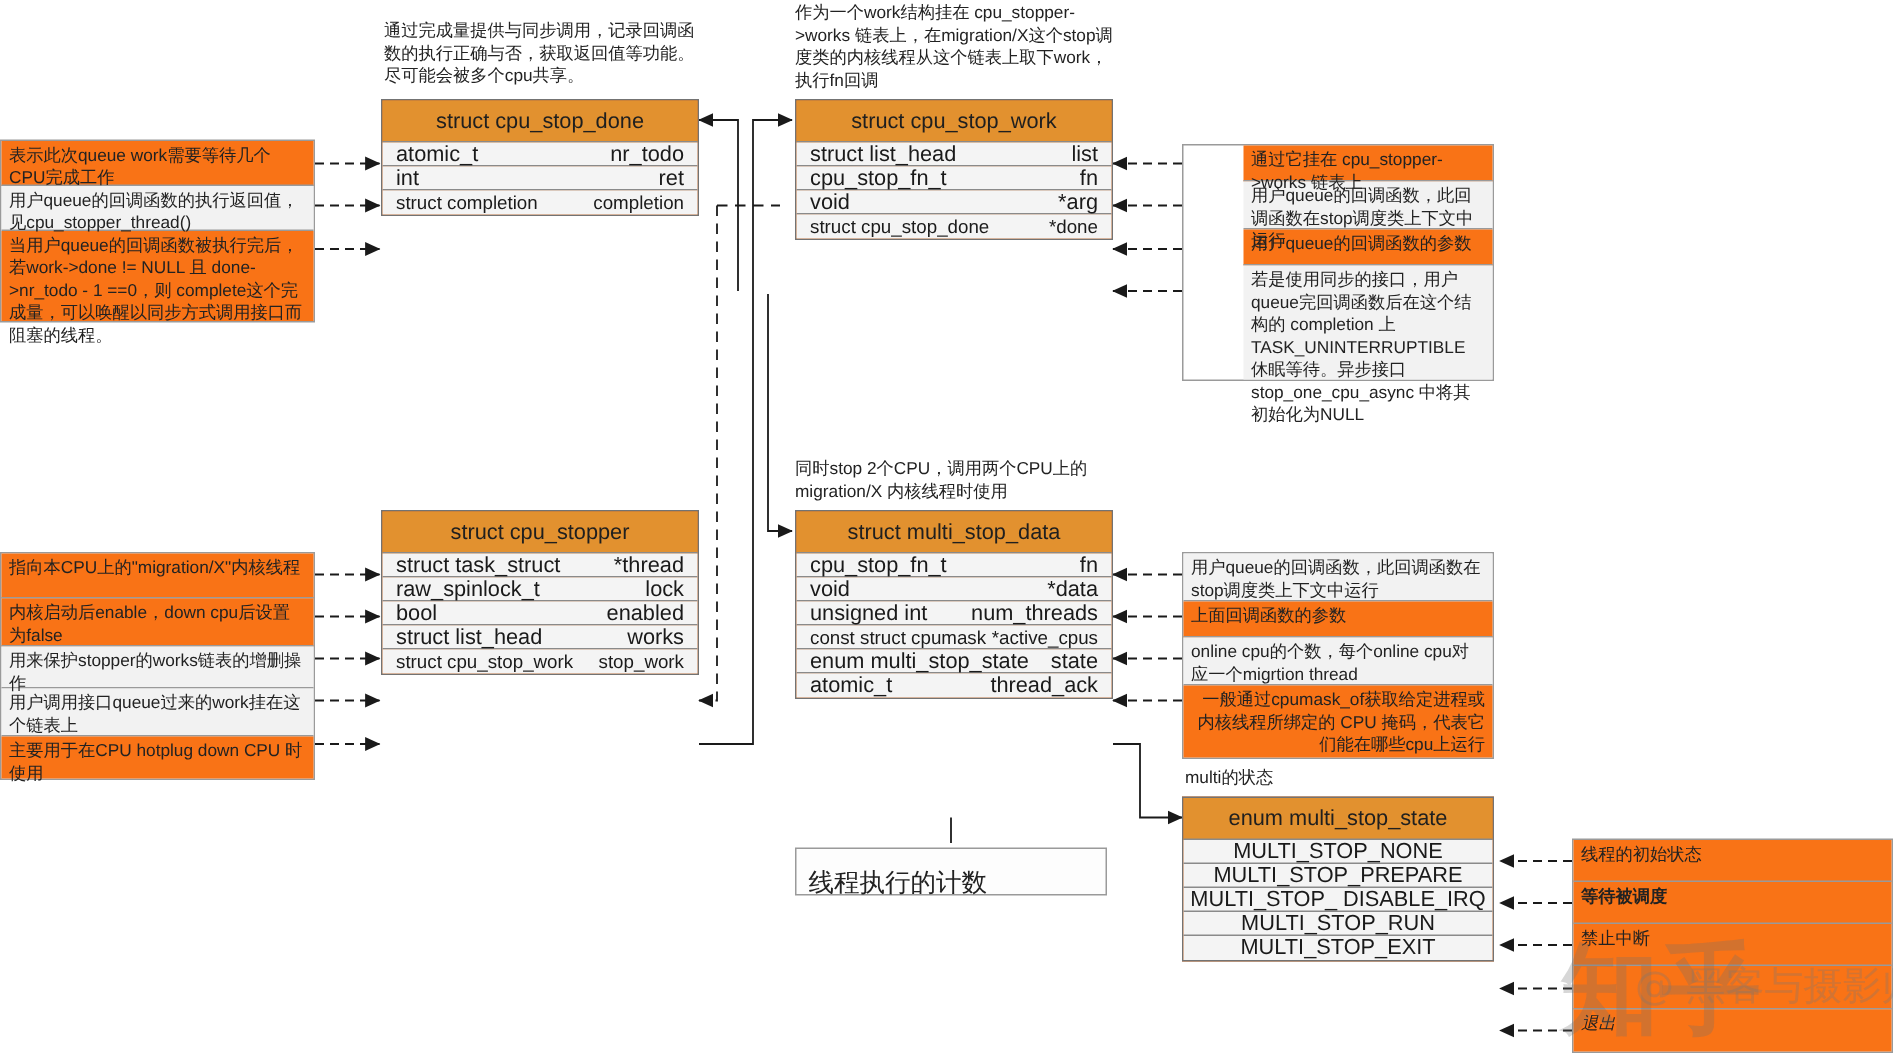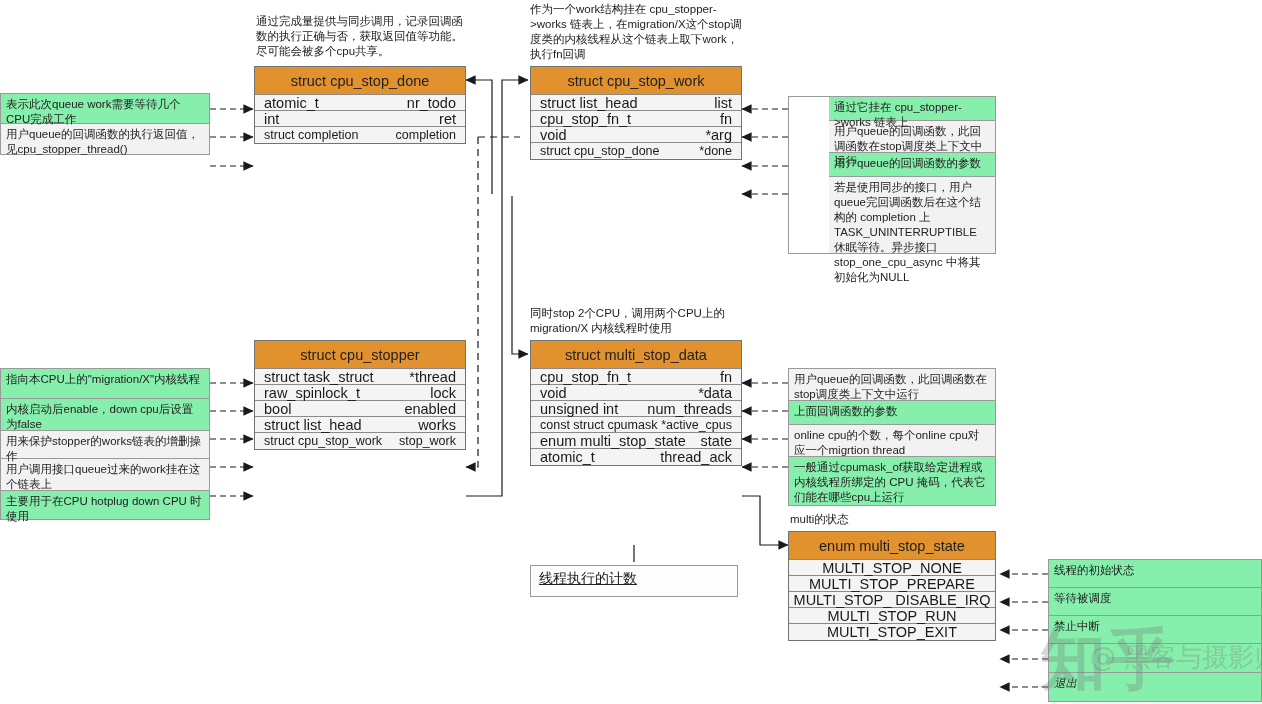--- a/index.html
+++ b/index.html
@@ -28,34 +28,33 @@
   .struct .row .t{text-align:left;}
   .struct .row .n{text-align:right;}
   .struct .row.center{justify-content:center;}
   .struct .row.small .t,.struct .row.small .n{font-size:12.5px;}
 
   
   .notes{position:absolute;border:1px solid #9a9a9a;box-sizing:border-box;background:#fff;}
   .note{
     border-bottom:1px solid #9a9a9a;box-sizing:border-box;
     font-size:11.5px;line-height:15px;padding:3px 5px;color:#222;
-    background:#86efac;
+    background:#f97316;
   }
   .note:last-child{border-bottom:none;}
   .note.gray{background:#f2f2f2;}
 
   
   .anno{
     position:absolute;font-size:11.5px;line-height:15px;color:#222;
   }
   .singlebox{
     position:absolute;border:1px solid #9a9a9a;background:#fdfdfd;
-    font-size:14px;line-height:15px;padding:5px 8px;box-sizing:border-box;
+    font-size:17px;line-height:15px;padding:15px 8px;box-sizing:border-box;
     color:#222;
-    text-decoration:underline;
   }
 
   
   svg#wires{position:absolute;left:0;top:0;width:1262px;height:704px;pointer-events:none;}
 
   
   .wm{
     position:absolute;color:rgba(120,120,120,.30);
     font-size:26px;white-space:nowrap;pointer-events:none;
     font-family:"DejaVu Sans",sans-serif;
@@ -147,20 +146,21 @@
 执行fn回调</div>
 
   <div class="anno" style="left:530px;top:306px;width:230px;white-space:pre-line;">同时stop 2个CPU，调用两个CPU上的
 migration/X 内核线程时使用</div>
 
   <div class="anno" style="left:790px;top:512px;width:200px;">multi的状态</div>
 
   <div class="notes" style="left:0px;top:93px;width:210px;">
     <div class="note" style="height:30px;">表示此次queue work需要等待几个CPU完成工作</div>
     <div class="note gray" style="height:30px;">用户queue的回调函数的执行返回值，见cpu_stopper_thread()</div>
+    <div class="note" style="height:60px;">当用户queue的回调函数被执行完后，若work-&gt;done != NULL 且 done-&gt;nr_todo - 1 ==0，则 complete这个完成量，可以唤醒以同步方式调用接口而阻塞的线程。</div>
   </div>
 
   <div class="notes" style="left:788px;top:96px;width:208px;padding-left:40px;">
     <div class="note" style="height:24px;">通过它挂在 cpu_stopper-&gt;works 链表上</div>
     <div class="note gray" style="height:32px;">用户queue的回调函数，此回调函数在stop调度类上下文中运行</div>
     <div class="note" style="height:24px;">用户queue的回调函数的参数</div>
     <div class="note gray" style="height:76px;">若是使用同步的接口，用户queue完回调函数后在这个结构的 completion 上 TASK_UNINTERRUPTIBLE 休眠等待。异步接口 stop_one_cpu_async 中将其初始化为NULL</div>
   </div>
 
   <div class="notes" style="left:0px;top:368px;width:210px;">
@@ -168,26 +168,26 @@
     <div class="note" style="height:32px;">内核启动后enable，down cpu后设置为false</div>
     <div class="note gray" style="height:28px;">用来保护stopper的works链表的增删操作</div>
     <div class="note gray" style="height:32px;">用户调用接口queue过来的work挂在这个链表上</div>
     <div class="note" style="height:28px;">主要用于在CPU hotplug down CPU 时使用</div>
   </div>
 
   <div class="notes" style="left:788px;top:368px;width:208px;">
     <div class="note gray" style="height:32px;">用户queue的回调函数，此回调函数在stop调度类上下文中运行</div>
     <div class="note" style="height:24px;">上面回调函数的参数</div>
     <div class="note gray" style="height:32px;">online cpu的个数，每个online cpu对应一个migrtion thread</div>
-    <div class="note" style="height:48px;">一般通过cpumask_of获取给定进程或内核线程所绑定的 CPU 掩码，代表它们能在哪些cpu上运行</div>
+    <div class="note" style="height:48px;text-align:right;">一般通过cpumask_of获取给定进程或内核线程所绑定的 CPU 掩码，代表它们能在哪些cpu上运行</div>
   </div>
 
   <div class="notes" style="left:1048px;top:559px;width:214px;">
     <div class="note" style="height:28px;">线程的初始状态</div>
-    <div class="note" style="height:28px;">等待被调度</div>
+    <div class="note" style="height:28px;font-weight:bold;">等待被调度</div>
     <div class="note" style="height:28px;">禁止中断</div>
     <div class="note" style="height:29px;"></div>
     <div class="note" style="height:28px;font-style:italic;">退出</div>
   </div>
 
   <div class="singlebox" style="left:530px;top:565px;width:208px;height:32px;">线程执行的计数</div>
 
   <div class="struct" style="left:254px;top:66px;width:212px;">
     <div class="hdr">struct cpu_stop_done</div>
     <div class="row">

